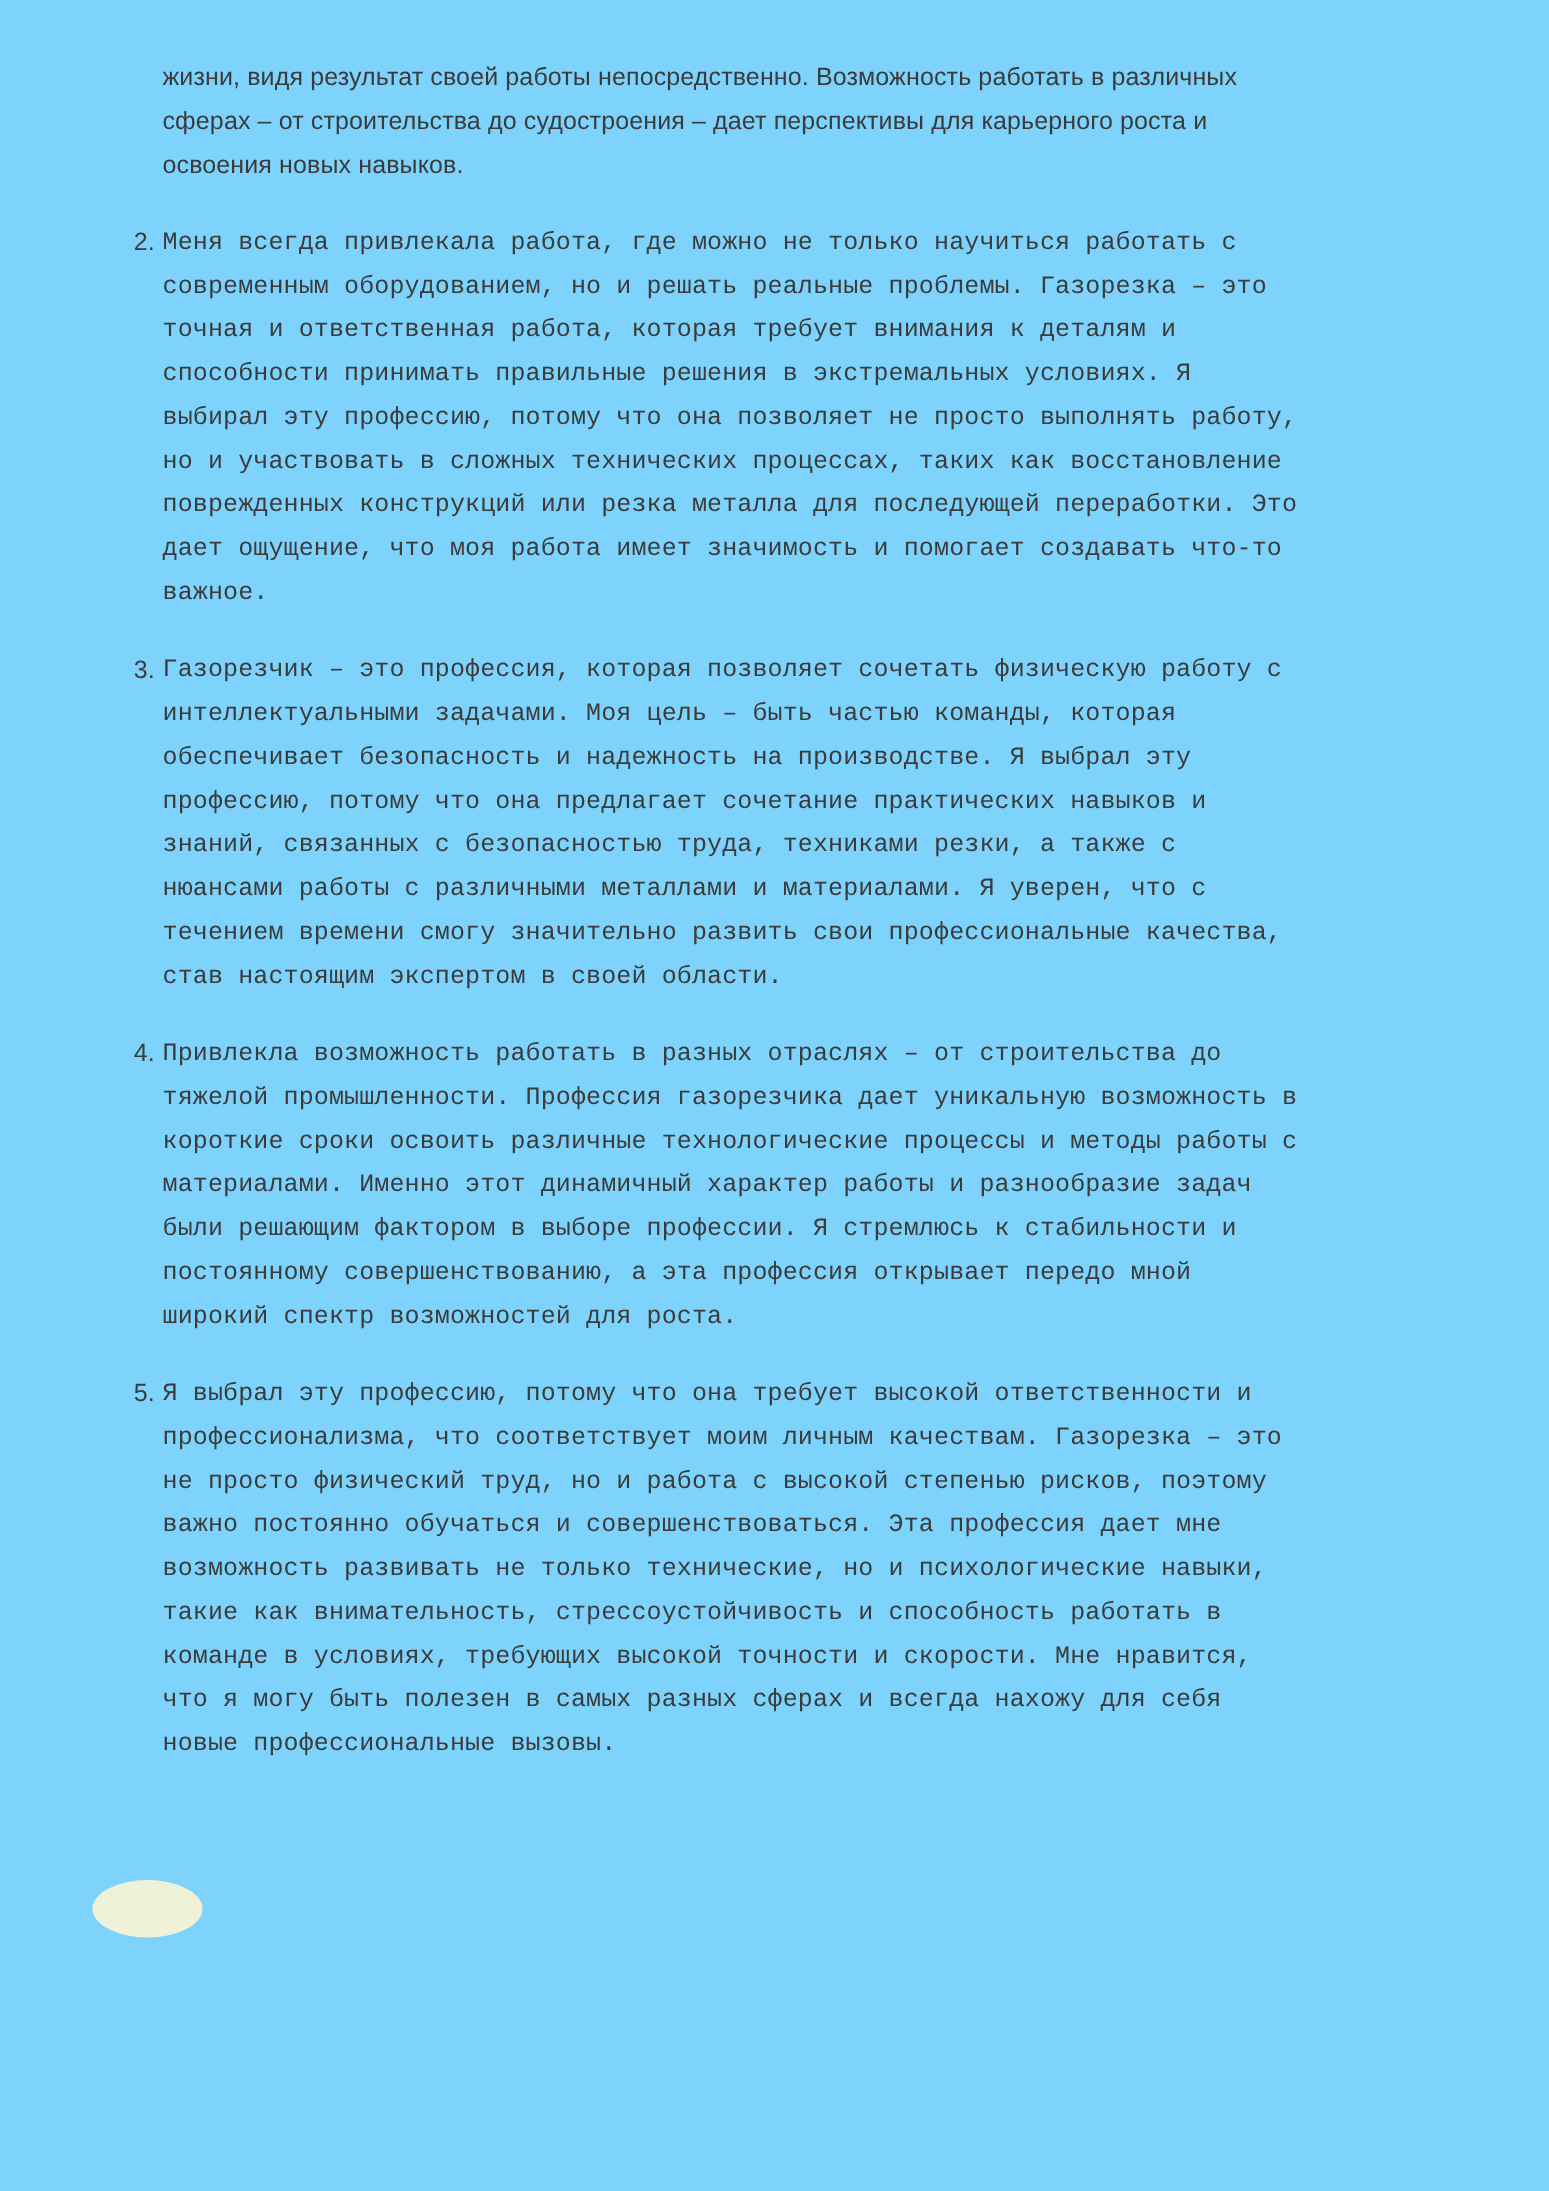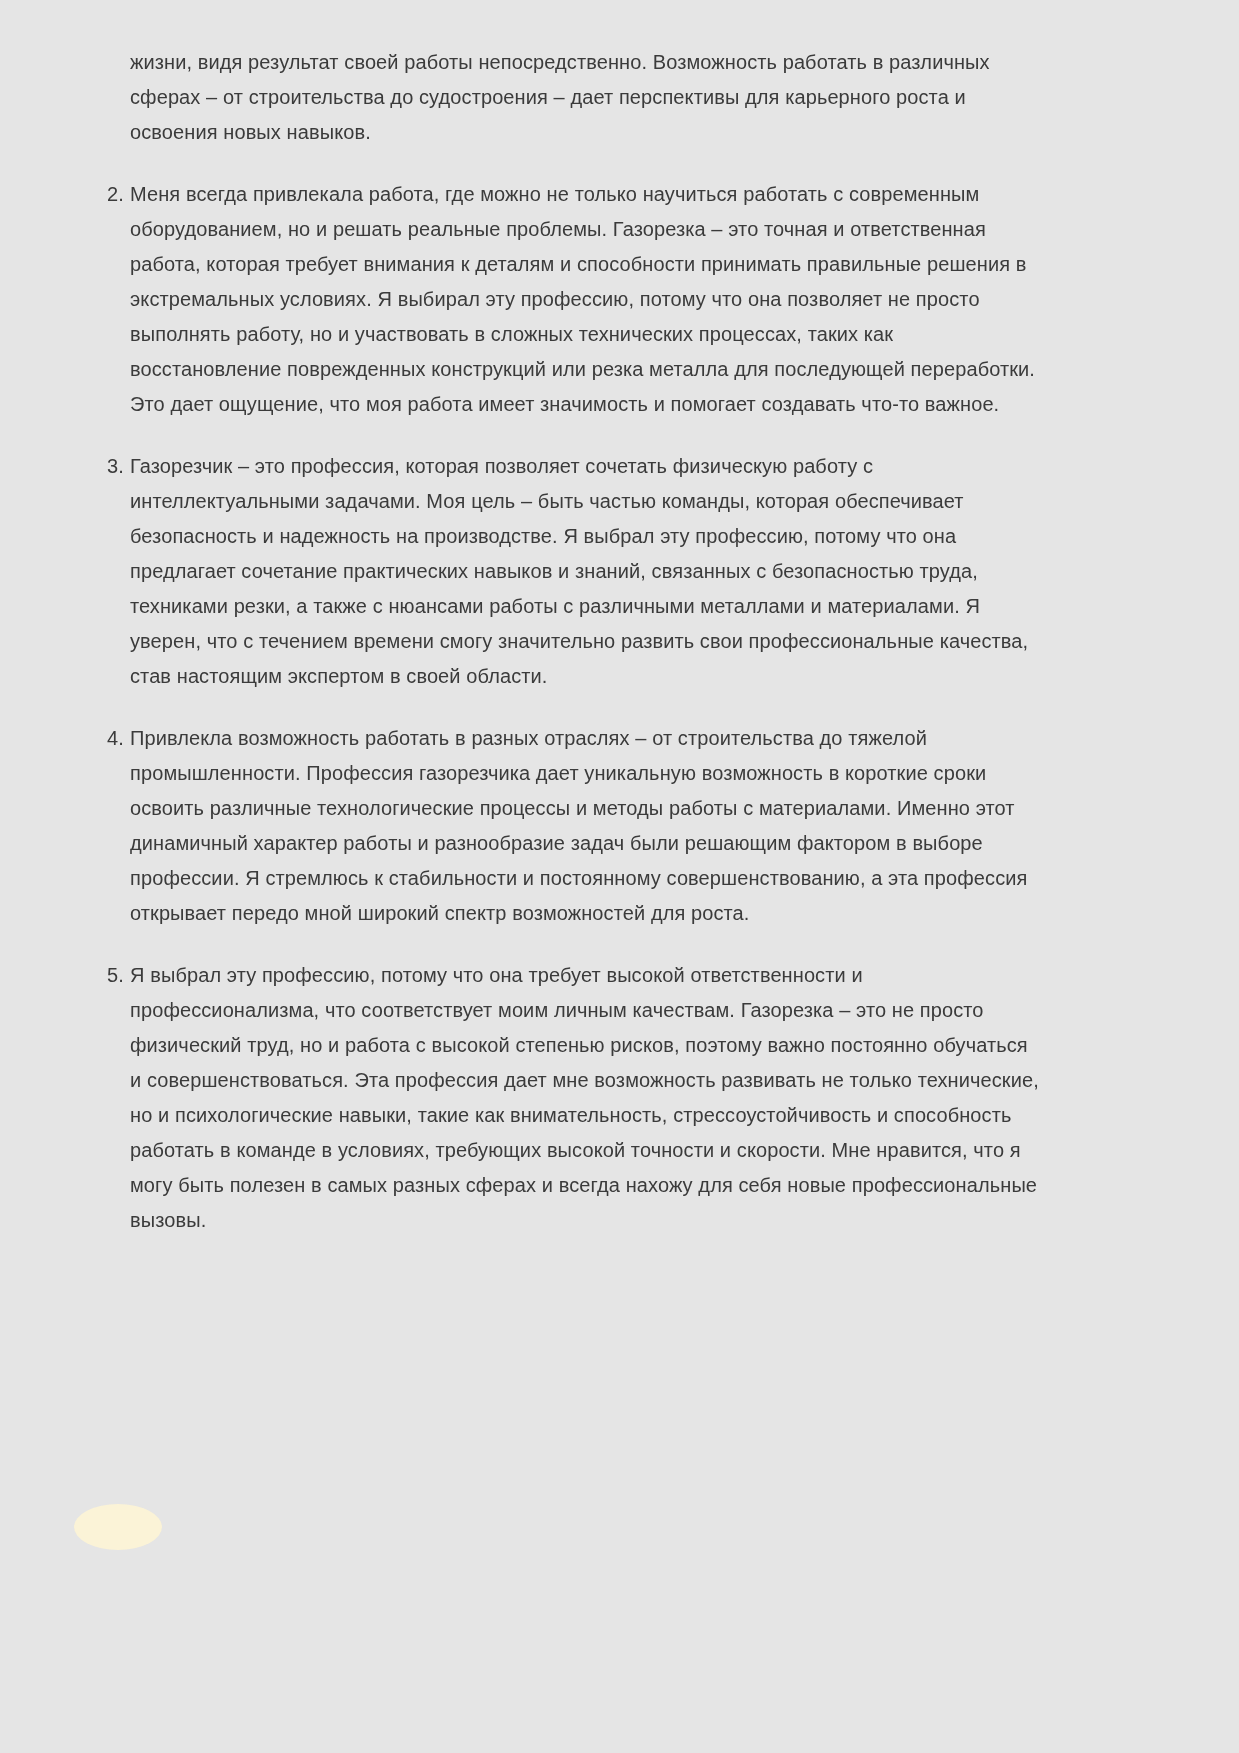--- a/index.html
+++ b/index.html
@@ -33,35 +33,36 @@
     display: flex;
     align-items: flex-start;
     margin: 0 0 27px 0;
   }
   .list-item .num {
     flex: 0 0 23px;
     width: 23px;
   }
   .list-item .itext {
     flex: 1 1 auto;
+    font-family: Liberation Mono, monospace;
   }
   .corner-blob {
     position: absolute;
     left: 74px;
     top: 1504px;
     width: 88px;
     height: 46px;
     border-radius: 50%;
     opacity: 0.9;
   }
 </style>
 </head>
 <body>
 
-<div class="page" style="background: #e5e5e5; color: rgb(59, 59, 59);">
+<div class="page" style="background: #7dd3fc; color: rgb(59, 59, 59);">
   <div class="content">
 
     <p class="continuation">жизни, видя результат своей работы непосредственно. Возможность работать в различных сферах – от строительства до судостроения – дает перспективы для карьерного роста и освоения новых навыков.</p>
 
     <div class="list-item">
       <span class="num">2.</span>
       <span class="itext">Меня всегда привлекала работа, где можно не только научиться работать с современным оборудованием, но и решать реальные проблемы. Газорезка – это точная и ответственная работа, которая требует внимания к деталям и способности принимать правильные решения в экстремальных условиях. Я выбирал эту профессию, потому что она позволяет не просто выполнять работу, но и участвовать в сложных технических процессах, таких как восстановление поврежденных конструкций или резка металла для последующей переработки. Это дает ощущение, что моя работа имеет значимость и помогает создавать что-то важное.</span>
     </div>
 
     <div class="list-item">

